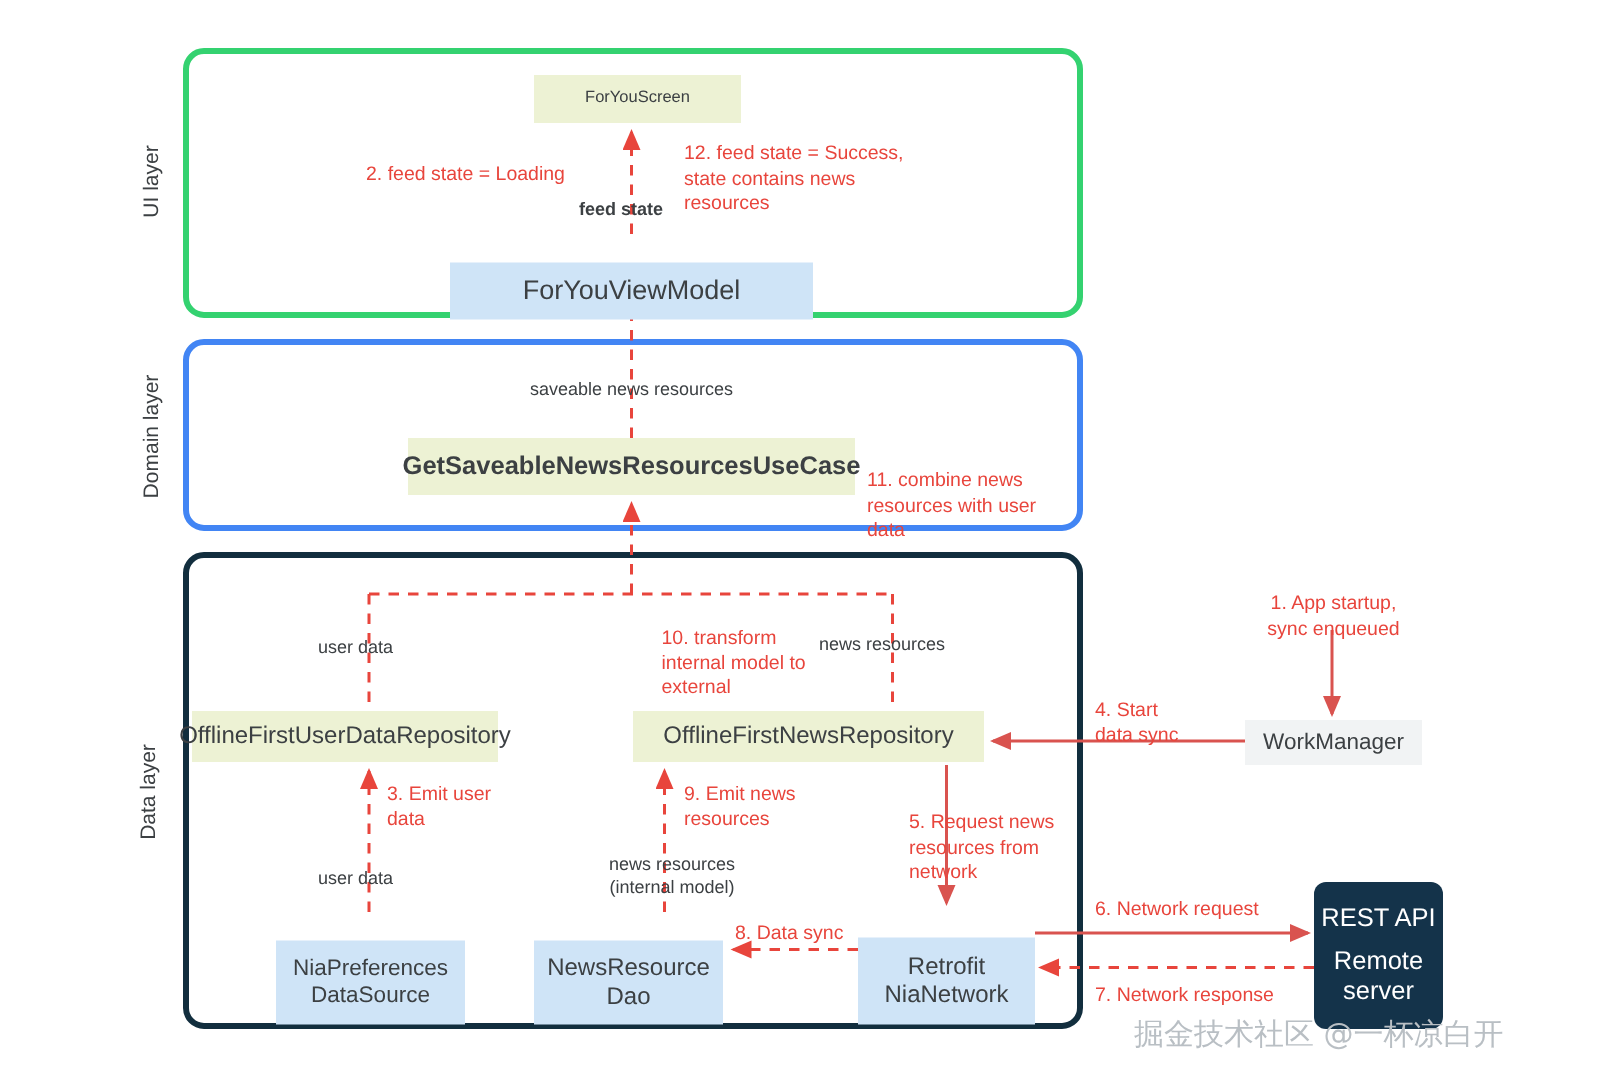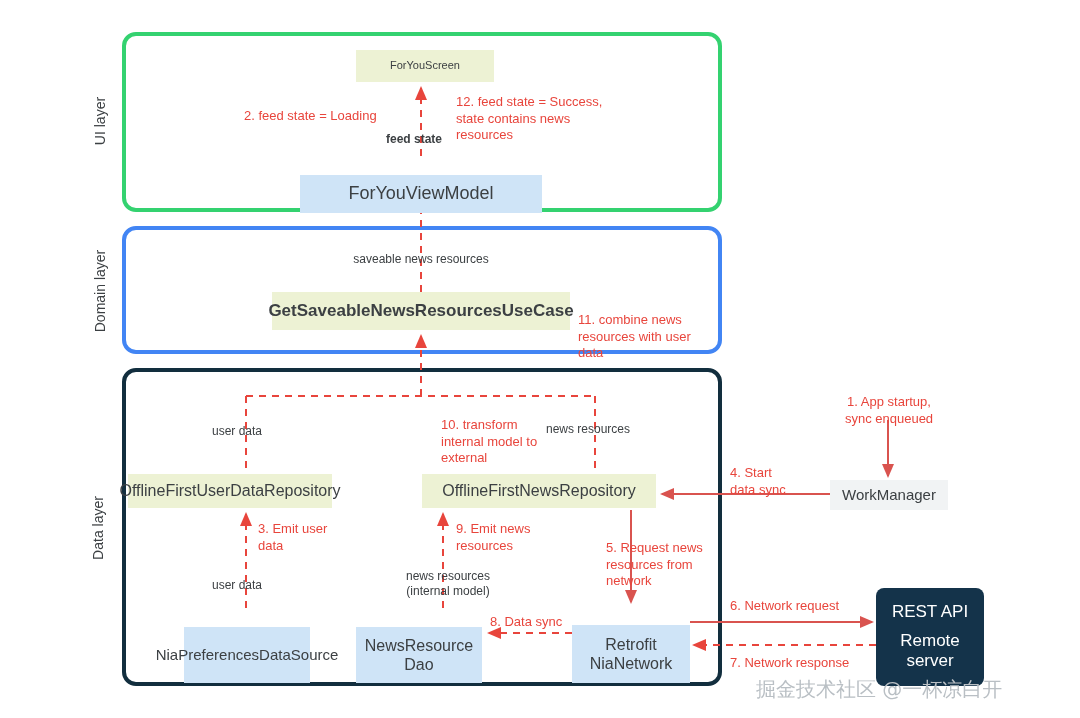--- a/index.html
+++ b/index.html
@@ -51,25 +51,25 @@
   .n-yellow{background:#edf2d4;}
   .n-blue{background:#cfe4f7;margin-top:19px;}
   .n-grey{background:#f1f3f4;}
   .n-navy{background:#14334a;color:#ffffff;border-radius:8px;}
 
   #n-foryouscreen{left:356px;top:50px;width:138px;height:32px;font-size:11px;}
   #n-foryouviewmodel{left:300px;top:156px;width:242px;height:38px;font-size:18px;}
   #n-usecase{left:272px;top:292px;width:298px;height:38px;font-size:17px;font-weight:bold;}
   #n-userdatarepo{left:128px;top:474px;width:204px;height:34px;font-size:16px;}
   #n-newsrepo{left:422px;top:474px;width:234px;height:34px;font-size:16px;}
-  #n-niaprefs{left:184px;top:608px;width:126px;height:56px;font-size:15px;flex-direction:row;}
+  #n-niaprefs{left:184px;top:608px;width:126px;height:56px;font-size:15px;flex-direction:column;}
   #n-newsdao{left:356px;top:608px;width:126px;height:56px;font-size:16px;flex-direction:column;}
   #n-retrofit{left:572px;top:606px;width:118px;height:58px;font-size:16px;flex-direction:column;}
   #n-workmanager{left:830px;top:480px;width:118px;height:30px;font-size:15px;}
-  #n-restapi{left:876px;top:588px;width:108px;height:98px;font-size:17px;flex-direction:column;justify-content:space-around;padding:10px 0;}
+  #n-restapi{left:876px;top:588px;width:86px;height:98px;font-size:17px;flex-direction:column;justify-content:space-around;padding:10px 0;}
 
   
   #arrows{position:absolute;left:0;top:0;width:1080px;height:718px;pointer-events:none;}
 
   
   .ann{position:absolute;line-height:1.28;white-space:pre-line;}
   .ann-red{color:#e8453c;font-size:13px;}
   .ann-black{color:#3c4043;font-size:12px;}
 
   #a2{left:244px;top:108px;width:170px;}

